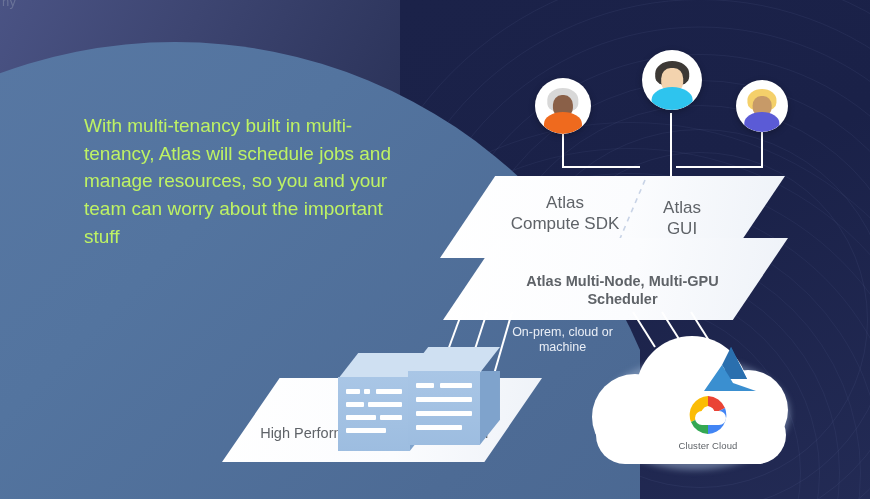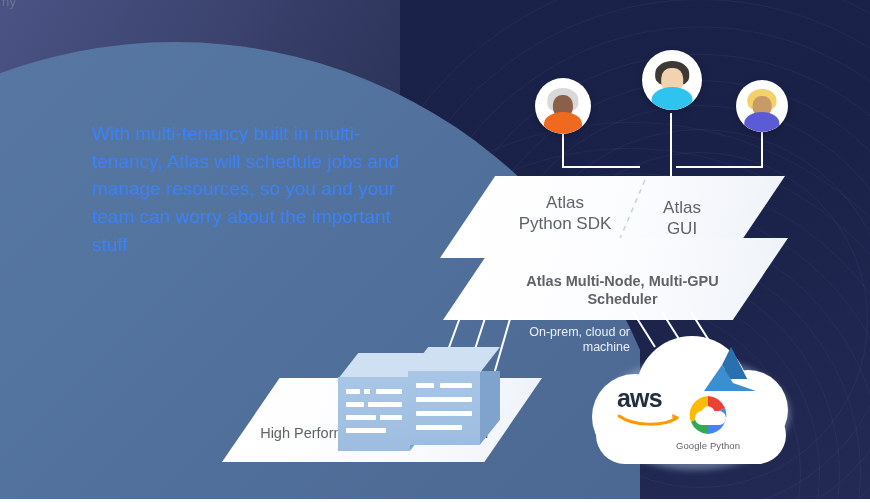--- a/index.html
+++ b/index.html
@@ -49,21 +49,21 @@
     position:absolute;left:2px;top:-6px;font-size:13px;color:#6a7398;letter-spacing:.2px;
   }
 
   
   .copy{position:absolute;left:76px;top:104px;width:345px;}
   .headline{
     font-size:30px;line-height:1.28;font-weight:bold;color:#ffffff;margin:0 0 26px 0;
     letter-spacing:.1px;
   }
   .body-copy{
-    font-size:19px;line-height:1.46;color:#3b82f6;margin:16px;font-weight:normal;
+    font-size:19px;line-height:1.46;color:#bef264;margin:8px;font-weight:normal;
   }
 
   
   .diagram{position:absolute;left:0;top:0;width:870px;height:503px;}
 
   
   .avatar{
     position:absolute;border-radius:50%;background:#ffffff;overflow:hidden;
     box-shadow:0 2px 6px rgba(0,0,0,.25);
   }
@@ -169,21 +169,21 @@
                 --p:16% 0,100% 0,84% 100%,0 100%;">
       <div class="edge"></div>
       <div class="top"></div>
     </div>
 
     <svg width="870" height="503" style="position:absolute;left:0;top:0">
       <path class="conn-thin" stroke-dasharray="5 5" d="M645,180 L613,255"></path>
     </svg>
     <div class="slab-label no-select" style="left:495px;top:193px;width:140px;font-size:17px;">
       <span>Atlas</span><br>
-      <span>Python SDK</span>
+      <span>Compute SDK</span>
     </div>
     <div class="slab-label no-select" style="left:632px;top:198px;width:100px;font-size:17px;">
       <span>Atlas</span><br>
       <span>GUI</span>
     </div>
 
     <div class="slab" style="left:443px;top:238px;width:345px;height:82px;
                 --p:16% 0,100% 0,84% 100%,0 100%;">
       <div class="edge"></div>
       <div class="top"></div>
@@ -195,21 +195,21 @@
 
     <svg width="870" height="503" style="position:absolute;left:0;top:0">
       <path class="conn" d="M462,312 L440,372"></path>
       <path class="conn" d="M487,312 L465,380"></path>
       <path class="conn" d="M512,312 L490,388"></path>
       <path class="conn" d="M633,312 L655,347"></path>
       <path class="conn" d="M662,312 L684,347"></path>
       <path class="conn" d="M691,312 L713,347"></path>
     </svg>
 
-    <div class="slab-label no-select" style="left:495px;top:325px;width:135px;font-size:12.5px;color:#e9eef6;text-align:right;">
+    <div class="slab-label no-select" style="left:495px;top:325px;width:135px;font-size:12.5px;color:#e9eef6;">
       <span>On-prem, cloud or</span><br>
       <span>machine</span>
     </div>
 
     <div class="slab" style="left:222px;top:378px;width:320px;height:84px;
                 --p:18% 0,100% 0,82% 100%,0 100%;">
       <div class="edge"></div>
       <div class="top"></div>
     </div>
     <div class="slab-label no-select" style="left:250px;top:425px;width:250px;font-size:14.5px;">High Performance Compute Cluster</div>
@@ -241,43 +241,36 @@
     </div>
 
     <div class="cloud" style="left:592px;top:330px;width:200px;height:140px;">
       <div class="cloud-shadow" style="left:6px;top:28px;width:192px;height:112px;"></div>
       <b style="left:0px;top:44px;width:86px;height:86px;"></b>
       <b style="left:44px;top:6px;width:112px;height:112px;"></b>
       <b style="left:116px;top:40px;width:80px;height:80px;"></b>
       <div class="base" style="left:4px;top:76px;width:190px;height:58px;"></div>
     </div>
 
-    <div class="logo-aws" style="left:617px;top:386px;width:66px;height:34px;">
-      <div class="aws-word no-select">aws</div>
-      <svg width="66" height="16" style="display:block;margin-top:1px">
-        <path d="M2,4 C16,14 46,15 60,6" stroke="#ff9900" stroke-width="3" fill="none" stroke-linecap="round"></path>
-        <path d="M55,2 L62,5 L56,9 Z" fill="#ff9900"></path>
-      </svg>
-    </div>
 
     <svg width="62" height="52" style="position:absolute;left:700px;top:345px" viewBox="0 0 62 52">
       <path d="M31,2 L47,34 L31,34 L22,34 Z" fill="#2f7dc0"></path>
       <path d="M22,20 L4,46 L27,46 L56,46 L33,38 L22,20 Z" fill="#3a8fd0"></path>
       <path d="M31,2 L22,20 L31,34 L47,34 Z" fill="#2a6fae"></path>
     </svg>
 
     <svg width="46" height="42" style="position:absolute;left:685px;top:394px" viewBox="0 0 46 42">
       <path d="M23,2 A19,19 0 0,1 40,14 L30,19 A9,9 0 0,0 23,12 Z" fill="#ea4335"></path>
       <path d="M23,2 A19,19 0 0,0 6,28 L16,23 A9,9 0 0,1 23,12 Z" fill="#fbbc05"></path>
       <path d="M6,28 A19,19 0 0,0 23,40 L23,30 A9,9 0 0,1 16,23 Z" fill="#34a853"></path>
       <path d="M40,14 A19,19 0 0,1 23,40 L23,30 A9,9 0 0,0 30,19 Z" fill="#4285f4"></path>
       <path d="M17,17 L34,17 A7,7 0 0,1 34,31 L17,31 A7,7 0 0,1 17,17 Z" fill="#ffffff"></path>
       <path d="M22,19 L33,19 A6,6 0 0,1 33,29 L22,29 A6,6 0 0,1 22,19 Z" fill="#4285f4" opacity="0"></path>
     </svg>
-    <div class="gcp-word no-select" style="position:absolute;left:658px;top:440px;width:100px;">Google Python</div>
+    <div class="gcp-word no-select" style="position:absolute;left:658px;top:440px;width:100px;">Cluster Cloud</div>
 
     <div class="avatar" style="left:535px;top:78px;width:56px;height:56px;">
       <div class="av-inner">
         <div class="av-hair" style="background:#d8d8d8"></div>
         <div class="av-head" style="background:#8a6048"></div>
         <div class="av-body" style="background:#ef6a1e"></div>
       </div>
     </div>
 
     <div class="avatar" style="left:642px;top:50px;width:60px;height:60px;">

